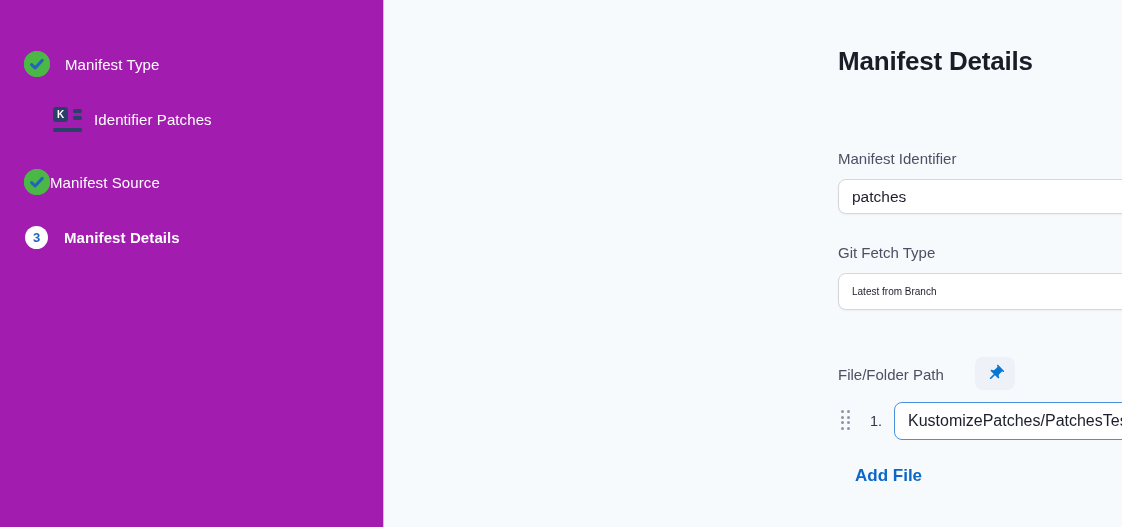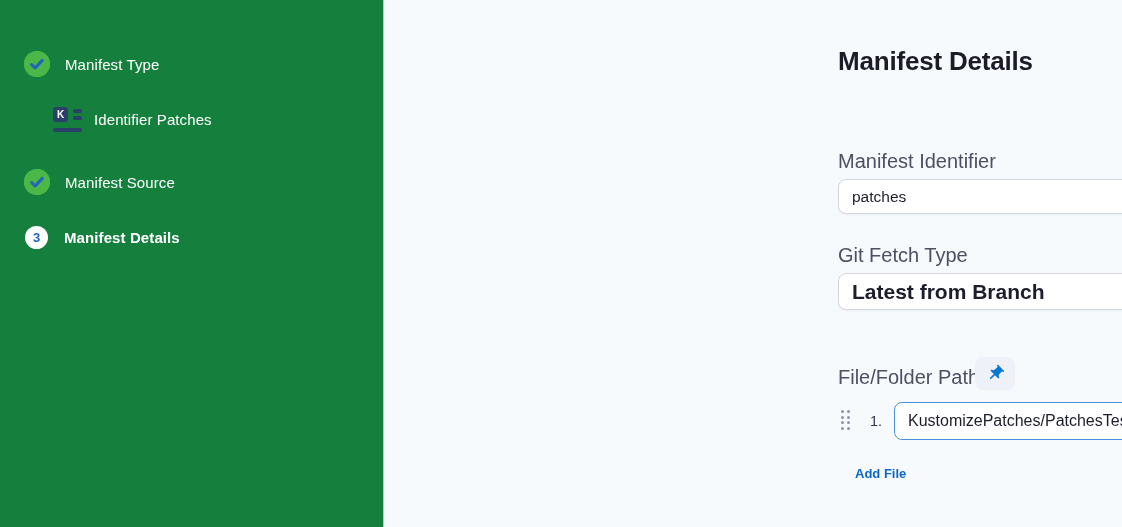--- a/index.html
+++ b/index.html
@@ -7,21 +7,21 @@
   body {
     font-family:"Liberation Sans","DejaVu Sans",sans-serif;
     background:#f7fafd;
     position:relative;
   }
   .page { position:absolute; inset:0; width:1122px; height:527px; }
 
   
   .sidebar {
     position:absolute; left:0; top:0; width:383px; height:527px;
-    background:#15803d;
+    background:#a21caf;
   }
   .step-row { position:absolute; display:flex; align-items:center; }
   .step-label { color:#ffffff; font-size:15px; font-weight:400; letter-spacing:.1px; }
   .step-label.bold { font-weight:700; }
   .check-badge {
     width:26px; height:26px; border-radius:50%;
     display:flex; align-items:center; justify-content:center;
     background:#4ab747; flex:0 0 auto;
   }
   .num-badge {
@@ -43,56 +43,56 @@
 
   
   .content {
     position:absolute; left:383px; top:0; width:739px; height:527px;
     background:#f7fafd; border-left:1px solid #c3c4ca;
   }
   .page-title {
     position:absolute; left:454px; top:46px;
     font-size:26px; font-weight:700; color:#1c1c28; letter-spacing:-.2px;
   }
-  .field-label { position:absolute; font-size:20px; color:#4d4f63; }
+  .field-label { position:absolute; font-size:15px; color:#4d4f63; }
   .text-input {
     position:absolute; height:35px; background:#ffffff;
     border:1px solid #d6d7de; border-radius:8px;
     font-family:"Liberation Sans","DejaVu Sans",sans-serif;
     font-size:15.5px; color:#1d1e2c; padding:0 13px;
     box-shadow:0 1px 2px rgba(20,20,40,.05); outline:none;
   }
   .select-box {
     position:absolute; height:37px; background:#ffffff;
     border:1px solid #d6d7de; border-radius:8px;
     display:flex; align-items:center; justify-content:space-between;
     padding:0 13px; box-shadow:0 1px 2px rgba(20,20,40,.05); cursor:pointer;
   }
-  .select-box .sel-text { font-size:21px; color:#1d1e2c; font-weight:700; }
+  .select-box .sel-text { font-size:10px; color:#1d1e2c; font-weight:400; }
   .pin-btn {
     position:absolute; width:40px; height:33px; background:#eef1f8;
     border:none; border-radius:8px; display:flex; align-items:center;
     justify-content:center; cursor:pointer;
   }
   .drag-handle {
     position:absolute; width:11px; height:23px;
     display:grid; grid-template-columns:repeat(2,3px); grid-template-rows:repeat(4,3px);
     gap:2.6px; cursor:grab;
   }
   .drag-handle i { width:3px; height:3px; border-radius:50%; background:#8f93ab; }
   .row-index { position:absolute; font-size:14.5px; color:#34364a; }
   .path-input {
     position:absolute; left:510px; top:402px; width:388px; height:38px;
     background:#ffffff; border:1.5px solid #4791de; border-radius:8px;
     display:flex; align-items:center; padding:0 4px 0 13px; cursor:text;
   }
   .path-text { font-size:16px; color:#1d1e2c; white-space:nowrap; flex:1 1 auto; overflow:hidden; }
   .add-file {
     position:absolute; left:471px; top:466px;
-    font-size:13px; font-weight:700; color:#0c67c6;
+    font-size:17px; font-weight:700; color:#0c67c6;
     cursor:pointer; text-decoration:none;
   }
 </style>
 </head>
 <body>
 
 <div class="page">
 
   <nav class="sidebar">
 
@@ -109,21 +109,21 @@
     <div class="step-row" style="left:53px; top:107px; gap:11px;">
       <span class="k-icon">
         <span class="k-box">K</span>
         <span class="k-dash d1"></span>
         <span class="k-dash d2"></span>
         <span class="k-bar"></span>
       </span>
       <span class="step-label">Identifier Patches</span>
     </div>
 
-    <div class="step-row" style="left:24px; top:169px; gap:15px;">
+    <div class="step-row" style="left:24px; top:169px; ">
       <span class="check-badge">
         <svg width="26" height="26" viewBox="0 0 26 26">
           <circle cx="13" cy="13" r="13" fill="#4ab747"></circle>
           <path d="M7.6 13.6l3.5 3.4 7.2-7.6" stroke="#2264bd" stroke-width="3" fill="none" stroke-linecap="round" stroke-linejoin="round"></path>
         </svg>
       </span>
       <span class="step-label">Manifest Source</span>
     </div>
 
     <div class="step-row" style="left:25px; top:226px; gap:16px;">

